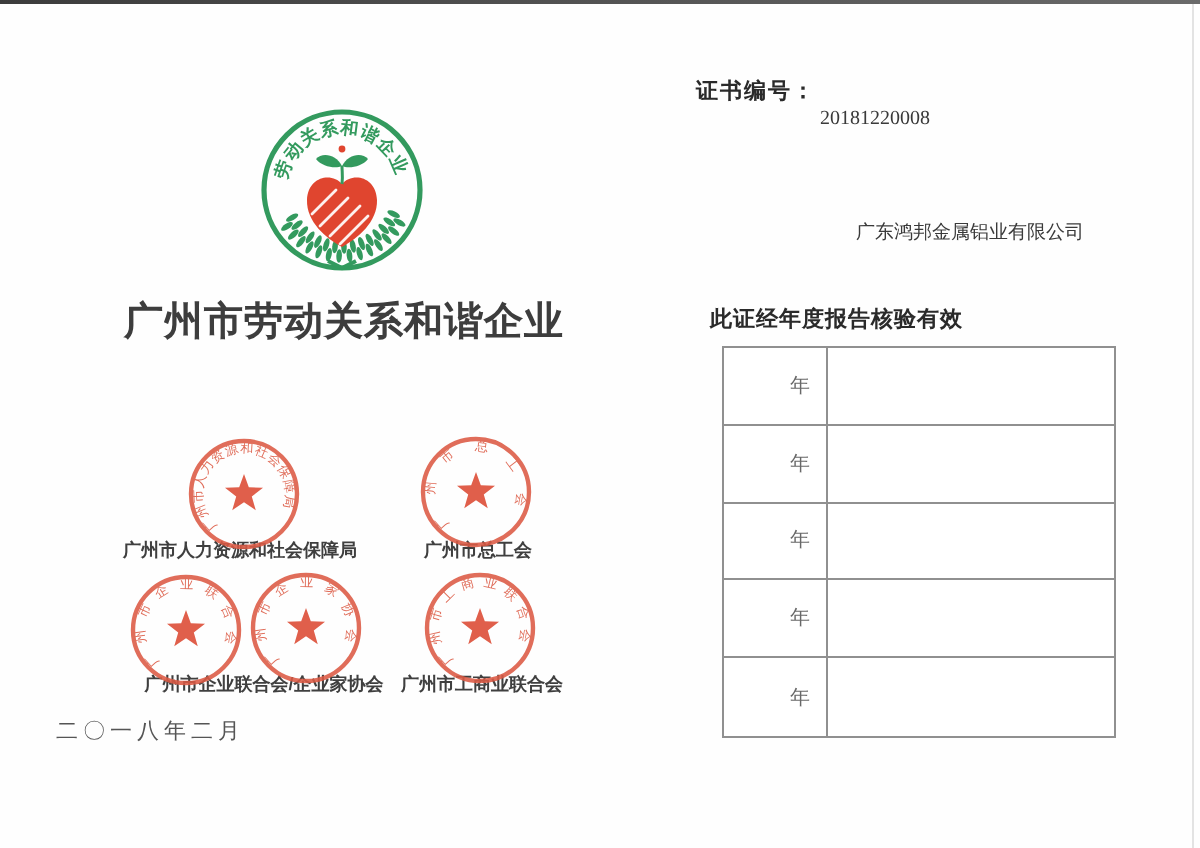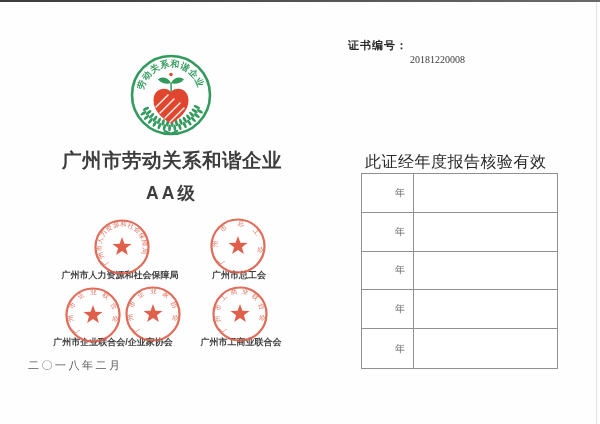--- a/index.html
+++ b/index.html
@@ -41,21 +41,21 @@
     font-size:11px;font-weight:500;color:#555555;letter-spacing:2.5px;}
 
   
   .panel-right{position:absolute;left:345px;top:0;width:230px;height:388px;}
   .f-label{position:absolute;font-size:11px;font-weight:700;color:#2a2a2a;letter-spacing:1px;white-space:nowrap;}
   .f-value{position:absolute;font-family:"Liberation Serif",serif;font-size:10px;color:#3a3a3a;white-space:nowrap;margin-top:14px;}
   .lbl-certno{left:3px;top:38px;}
   .val-certno{left:65px;top:40px;}
   .lbl-holder{left:3px;top:93px;}
   .val-holder{left:83px;top:96px;font-size:9.5px;}
-  .note{position:absolute;left:20px;top:152px;font-size:16px;font-weight:400;color:#2a2a2a;
+  .note{position:absolute;left:10px;top:152px;font-size:11px;font-weight:700;color:#2a2a2a;
     letter-spacing:.5px;white-space:nowrap;}
 
   .year-table{position:absolute;left:16px;top:173px;width:197px;height:196px;
     border:1px solid var(--table-border,#909090);box-sizing:border-box;background:#fff;}
   .trow{display:flex;height:38.8px;border-bottom:1px solid var(--table-border,#909090);box-sizing:border-box;}
   .trow:last-child{border-bottom:none;}
   .tcell-year{width:52px;border-right:1px solid var(--table-border,#909090);box-sizing:border-box;
     display:flex;align-items:center;justify-content:flex-end;padding-right:8px;
     font-size:10px;color:#686868;}
   .tcell-blank{flex:1;}
@@ -122,21 +122,20 @@
           <path d="M -1 23 L 13 9"></path>
         </g>
       </g>
       <path class="em-stem" d="M 0 -3 C 0.5 -7 0 -9 0 -12"></path>
       <path class="em-leaf" d="M 0 -12 C -3 -18 -10 -19 -13 -15.5 C -10 -11.5 -3 -10.5 0 -12 Z"></path>
       <path class="em-leaf" d="M 0 -12 C 3 -18 10 -19 13 -15.5 C 10 -11.5 3 -10.5 0 -12 Z"></path>
       <circle class="em-bud" cx="0" cy="-20.5" r="1.7"></circle>
     </svg>
 
     <div class="title1">广州市劳动关系和谐企业</div>
-    <div class="title2">AA级</div>
 
     <div id="stamps">
         <svg viewBox="-30 -30 60 60" class="stamp" style="left: 64px; top: 217px;">
           <circle r="26.5" class="stamp-ring"></circle>
           <path id="stamparc0" d="M -13.2 16 A 20.8 20.8 0 1 1 13.2 16" fill="none"></path>
           <text class="stamp-text"><textPath href="#stamparc0" textLength="90">广州市人力资源和社会保障局</textPath></text>
           <path class="stamp-star" d="M 0 -10 L 2.41 -3.32 L 9.51 -3.09 L 3.9 1.27 L 5.88 8.09 L 0 4.1 L -5.88 8.09 L -3.9 1.27 L -9.51 -3.09 L -2.41 -3.32 Z"></path>
         </svg>
         <svg viewBox="-30 -30 60 60" class="stamp" style="left: 180px; top: 216px;">
           <circle r="26.5" class="stamp-ring"></circle>
@@ -159,30 +158,31 @@
         <svg viewBox="-30 -30 60 60" class="stamp" style="left: 182px; top: 284px;">
           <circle r="26.5" class="stamp-ring"></circle>
           <path id="stamparc4" d="M -13.2 16 A 20.8 20.8 0 1 1 13.2 16" fill="none"></path>
           <text class="stamp-text"><textPath href="#stamparc4" textLength="90">广州市工商业联合会</textPath></text>
           <path class="stamp-star" d="M 0 -10 L 2.41 -3.32 L 9.51 -3.09 L 3.9 1.27 L 5.88 8.09 L 0 4.1 L -5.88 8.09 L -3.9 1.27 L -9.51 -3.09 L -2.41 -3.32 Z"></path>
         </svg>
       </div>
 
     <div class="stamp-label" style="left:92px;top:269px;">广州市人力资源和社会保障局</div>
     <div class="stamp-label" style="left:211px;top:269px;">广州市总工会</div>
-    <div class="stamp-label" style="left:85px;top:336px;">广州市企业联合会/企业家协会</div>
+    <div class="stamp-label" style="left:104px;top:336px;">广州市企业联合会/企业家协会</div>
     <div class="stamp-label" style="left:213px;top:336px;">广州市工商业联合会</div>
 
     <div class="issue-date">二〇一八年二月</div>
   </div>
 
   <div class="panel-right">
     <span class="f-label lbl-certno">证书编号：</span>
     <span class="f-value val-certno">20181220008</span>
 
+    <span class="f-value val-holder">广东鸿邦金属铝业有限公司</span>
 
     <div class="note">此证经年度报告核验有效</div>
 
     <div class="year-table">
       <div class="trow">
         <div class="tcell-year">年</div>
         <div class="tcell-blank"></div>
       </div>
       <div class="trow">
         <div class="tcell-year">年</div>

